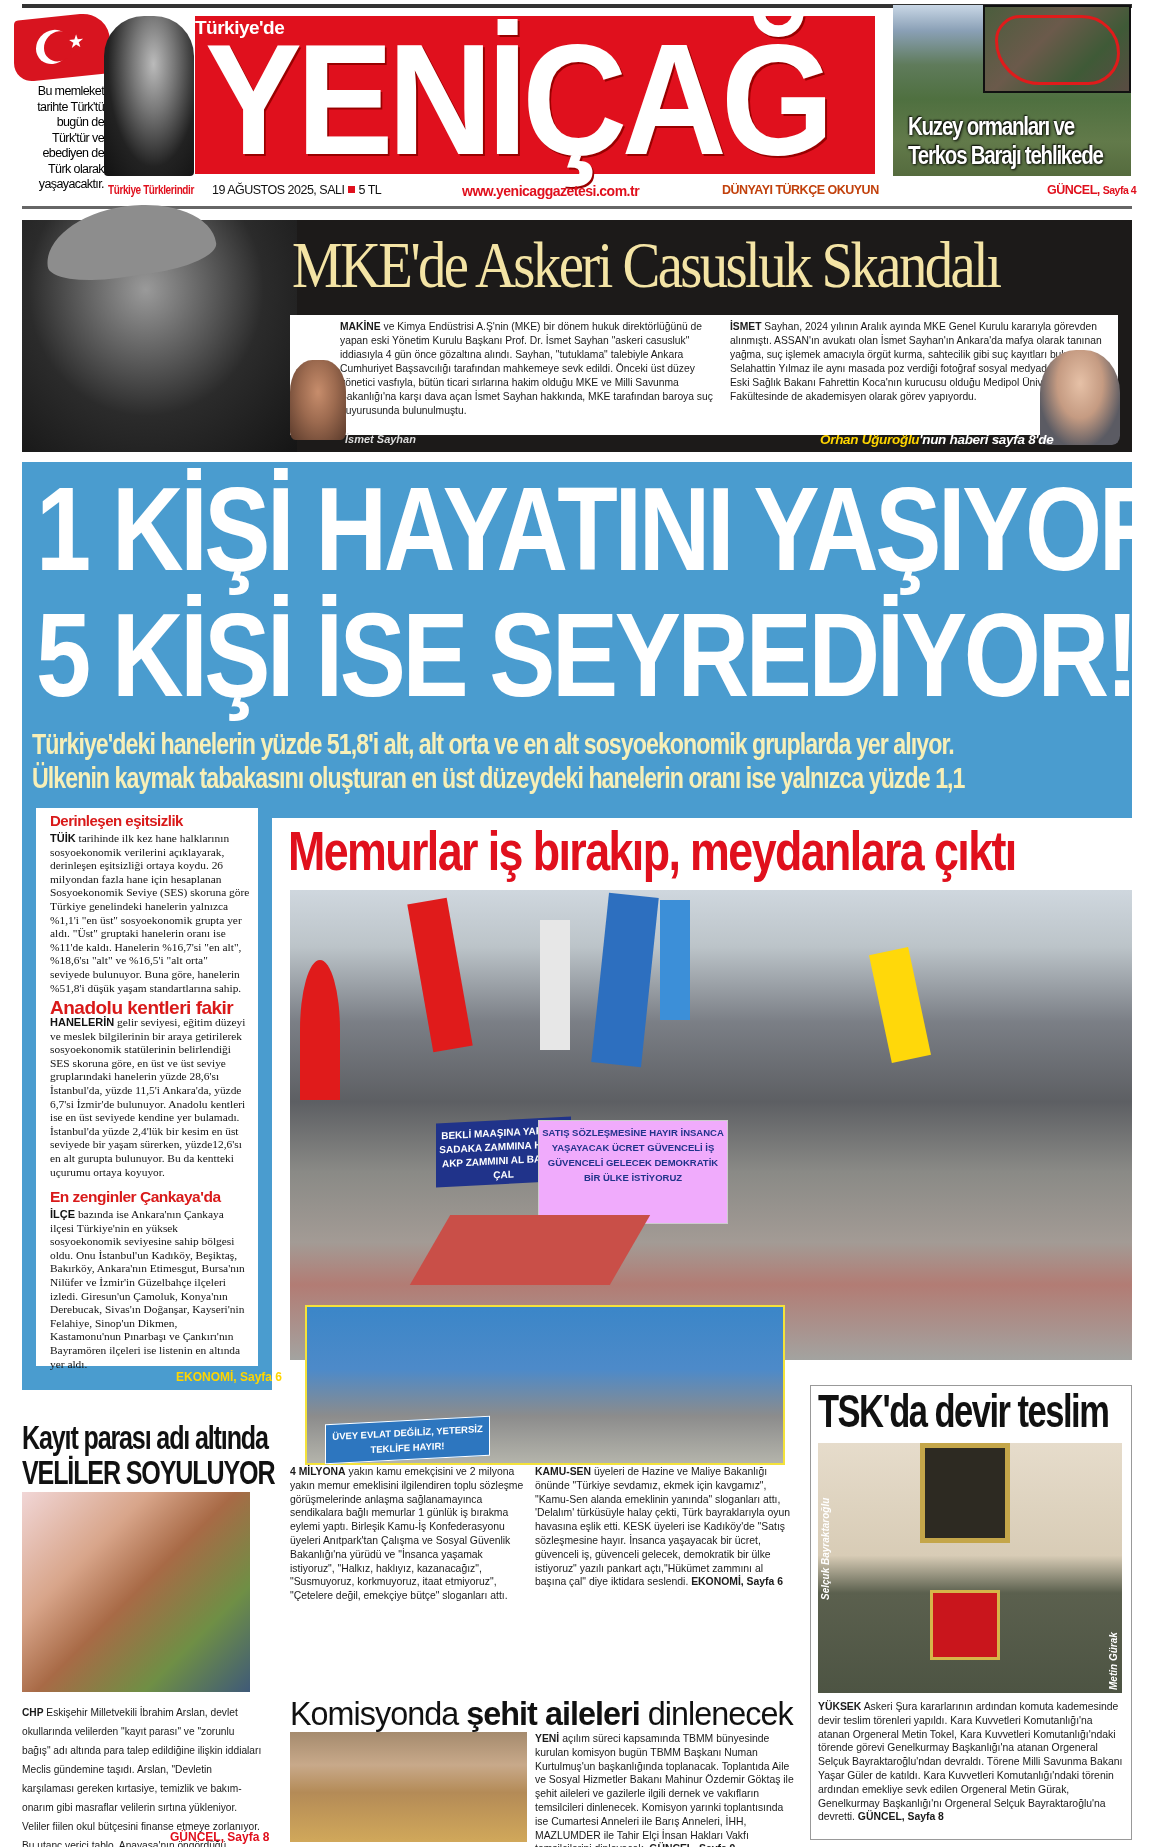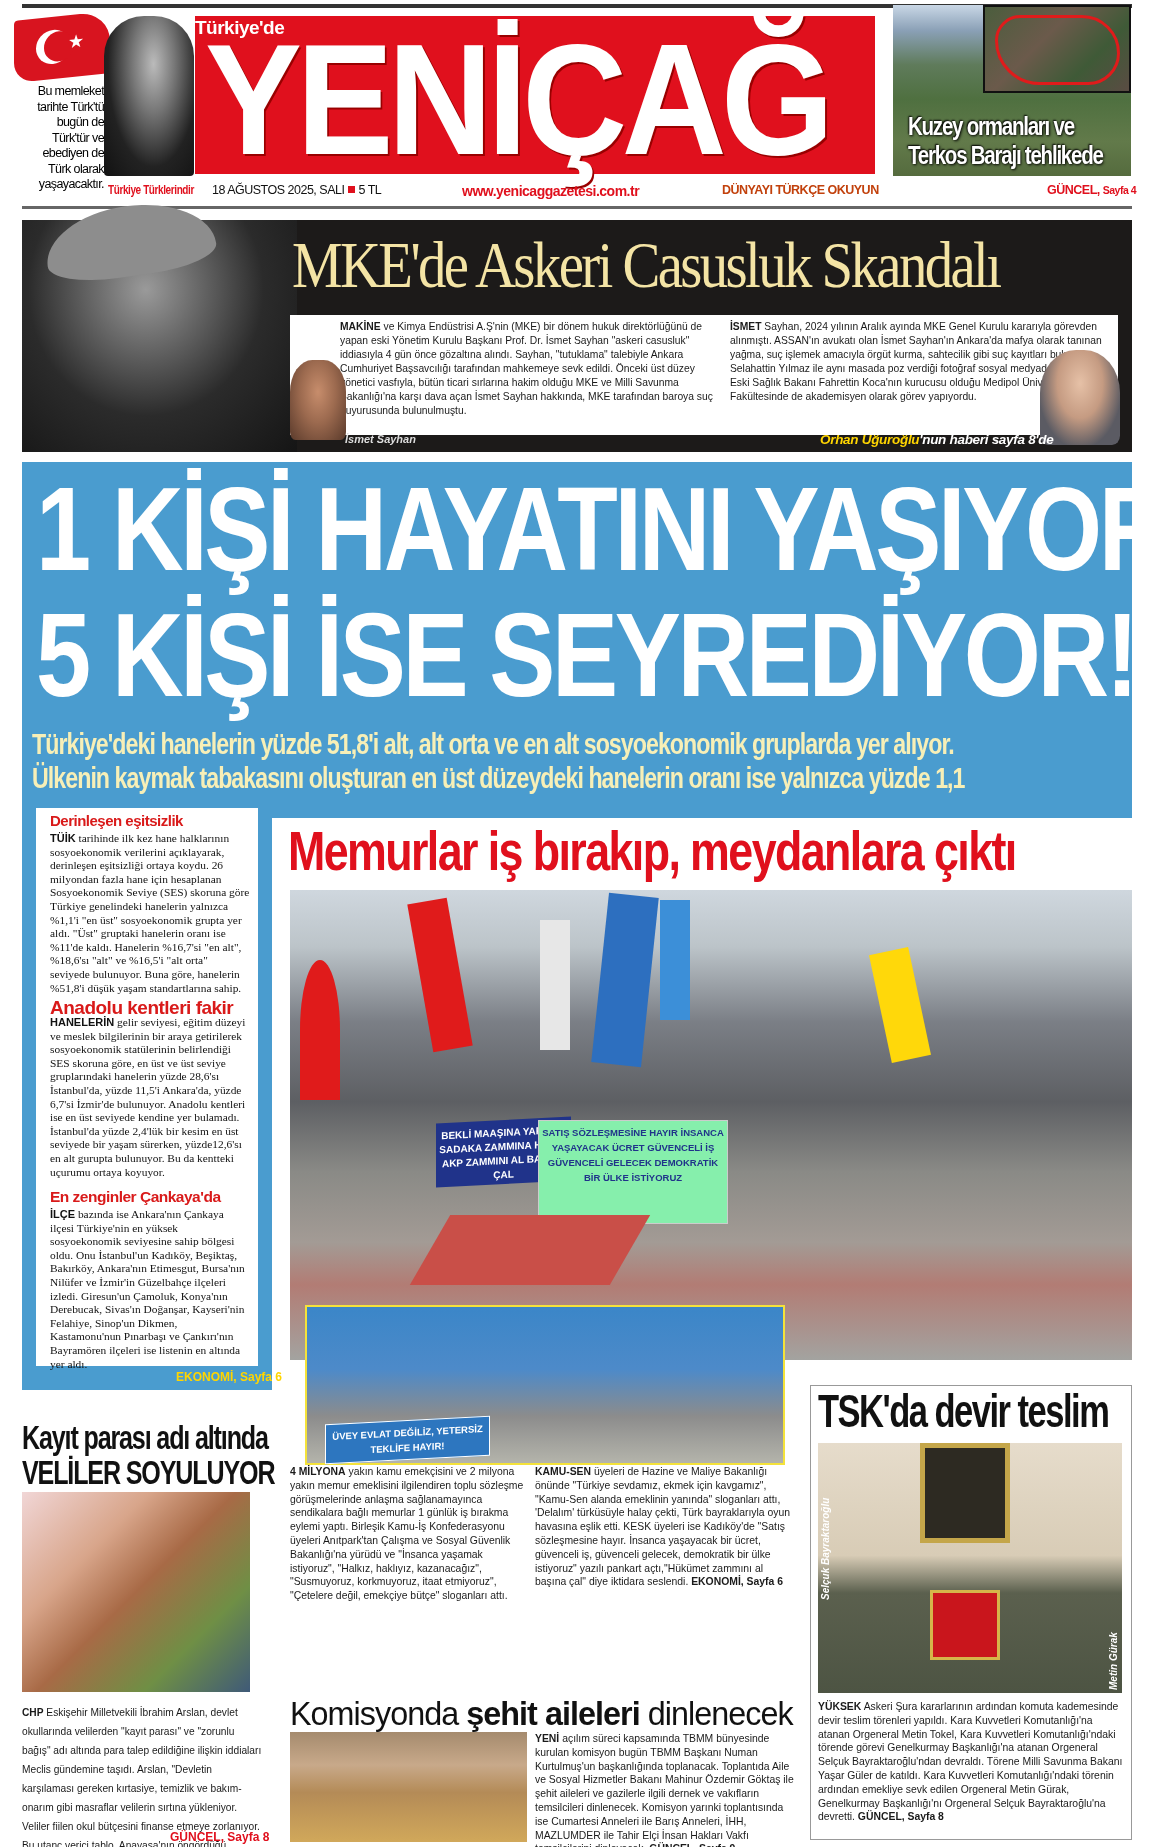--- a/index.html
+++ b/index.html
@@ -74,21 +74,21 @@
 #memur-title{left:288px;top:820px;color:#e0101d;font-size:56px;line-height:62px;font-weight:700;letter-spacing:-2px;transform:scaleX(.8);transform-origin:left top;white-space:nowrap}
 #memur-photo{left:290px;top:890px;width:842px;height:470px;background:linear-gradient(180deg,#cfd7de 0,#bcc4c9 12%,#7b7f86 28%,#5d5f63 45%,#8a8a86 60%,#a39b95 75%,#b27c74 84%,#a3a3a0 100%)}
 #flag-a{left:420px;top:900px;width:40px;height:150px;background:#e01b1b;transform:rotate(-10deg)}
 #flag-b{left:540px;top:920px;width:30px;height:130px;background:#e7e7e7}
 #flag-c{left:600px;top:895px;width:50px;height:170px;background:#2d6fbf;transform:rotate(6deg)}
 #flag-d{left:660px;top:900px;width:30px;height:120px;background:#3c8fd8}
 #flag-e{left:880px;top:950px;width:40px;height:110px;background:#ffd80a;transform:rotate(-12deg)}
 #flag-f{left:300px;top:960px;width:40px;height:140px;background:#e01b1b;border-radius:50% 50% 0 0}
 #banner1{left:436px;top:1120px;width:135px;height:64px;background:#20338a;transform:skewY(-3deg)}
 #banner1 span{display:block;color:#fff;font-weight:700;font-size:10px;line-height:14px;text-align:center;padding-top:6px}
-#banner2{left:538px;top:1120px;width:190px;height:104px;background:#86efac;border:1px solid #ccc}
+#banner2{left:538px;top:1120px;width:190px;height:104px;background:#f0abfc;border:1px solid #ccc}
 #banner2 span{display:block;color:#20338a;font-weight:700;font-size:9.5px;line-height:15px;text-align:center;padding-top:4px}
 #redpath{left:430px;top:1215px;width:200px;height:70px;background:#c94f48;transform:skewX(-30deg)}
 #inset-photo{left:305px;top:1305px;width:480px;height:160px;background:linear-gradient(180deg,#3b86c8 0,#4d8ac9 40%,#8c8c8c 70%,#b4b4ab 100%);border:2px solid #f4e23a}
 #inset-banner{left:325px;top:1420px;width:165px;height:40px;background:#2d76bf;border:1px solid #fff;transform:skewY(-3deg)}
 #inset-banner span{display:block;color:#fff;font-weight:700;font-size:9.5px;line-height:15px;text-align:center;padding-top:4px}
 
 
 .mtext{position:absolute;font-size:10.4px;line-height:13.8px;color:#1a1a1a}
 .mtext .lead{font-weight:700}
 .ref{font-weight:700}
@@ -137,21 +137,21 @@
     <div class="ring"></div>
   </div>
 <div id="promo-title" class="abs">
   <div>Kuzey ormanları ve</div>
   <div>Terkos Barajı tehlikede</div>
 </div>
 
 <div id="dateline" class="abs">
 
   <span id="dl-tag">Türkiye Türklerindir</span>
-  <span id="dl-date"><span style="position:static">18 AĞUSTOS 2025,</span> <b style="position:static">SALI</b><i id="dl-sq"></i><span style="position:static">5 TL</span></span>
+  <span id="dl-date"><span style="position:static">19 AĞUSTOS 2025,</span> <b style="position:static">SALI</b><i id="dl-sq"></i><span style="position:static">5 TL</span></span>
   <span id="dl-url">www.yenicaggazetesi.com.tr</span>
   <span id="dl-slogan">DÜNYAYI TÜRKÇE OKUYUN</span>
   <span id="dl-ref"><b style="position:static">GÜNCEL,</b> <span style="position:static;font-size:10.5px">Sayfa 4</span></span>
 </div>
 <div id="rule2" class="abs"></div>
 
 <div id="mke" class="abs"></div>
 <div id="mke-photo" class="abs"></div>
 <div id="mke-hat" class="abs"></div>
 <div id="mke-title" class="abs serif">MKE'de Askeri Casusluk Skandalı</div>

